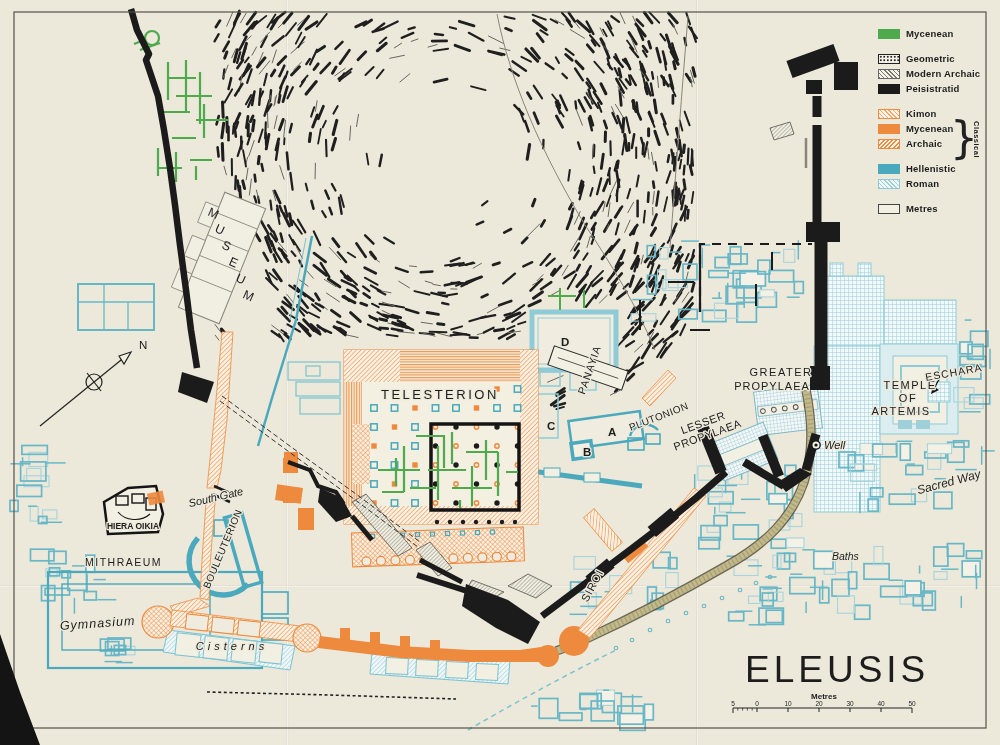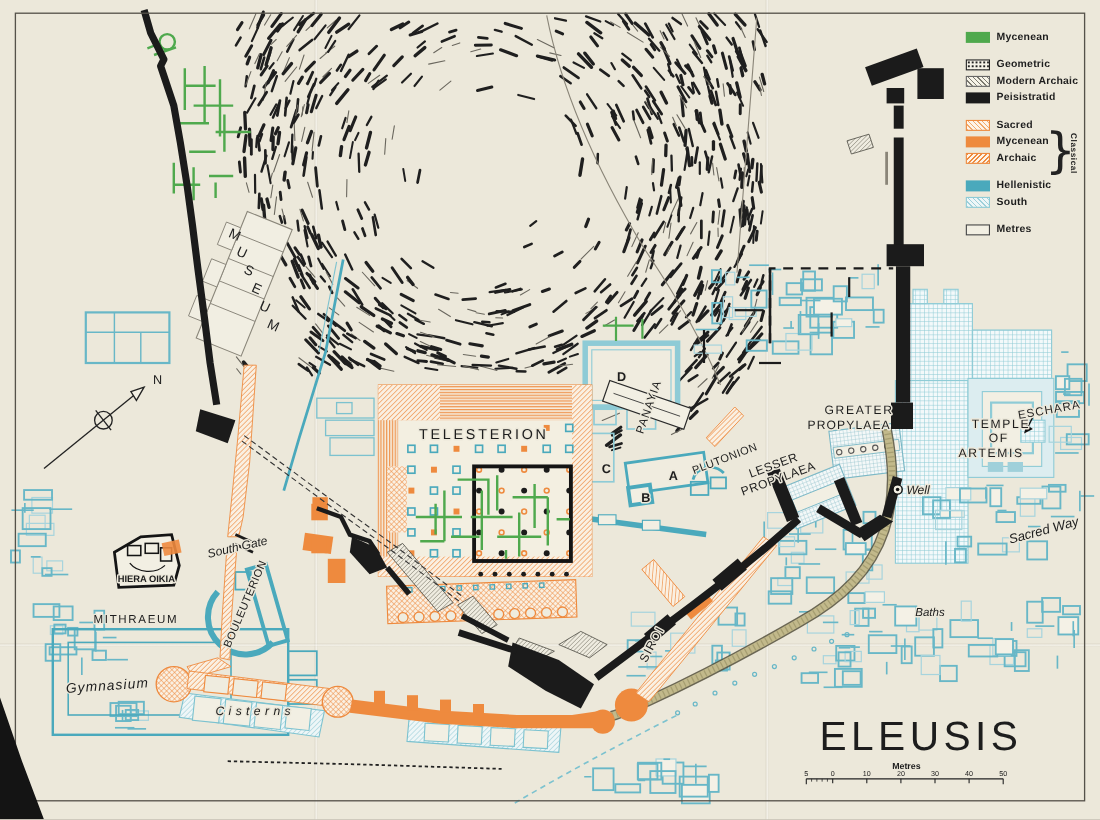--- a/index.html
+++ b/index.html
@@ -1577,37 +1577,37 @@
         <div class="li">
           <span class="sw sw-early-archaic"></span>
           <span class="lt">Modern Archaic</span>
         </div>
         <div class="li">
           <span class="sw sw-peisistratid"></span>
           <span class="lt">Peisistratid</span>
         </div>
         <div class="li gap">
           <span class="sw sw-kimon"></span>
-          <span class="lt">Sacred</span>
+          <span class="lt">Kimon</span>
         </div>
         <div class="li">
           <span class="sw sw-pericles"></span>
           <span class="lt">Mycenean</span>
         </div>
         <div class="li">
           <span class="sw sw-lycurgus"></span>
           <span class="lt">Archaic</span>
         </div>
         <div class="li gap">
           <span class="sw sw-hellenistic"></span>
           <span class="lt">Hellenistic</span>
         </div>
         <div class="li">
           <span class="sw sw-roman"></span>
-          <span class="lt">South</span>
+          <span class="lt">Roman</span>
         </div>
         <div class="li gap">
           <span class="sw sw-modern"></span>
           <span class="lt">Metres</span>
         </div>
       </div>
     <div class="brace">}</div>
     <div class="classical">Classical</div>
   </div>
 </div>

